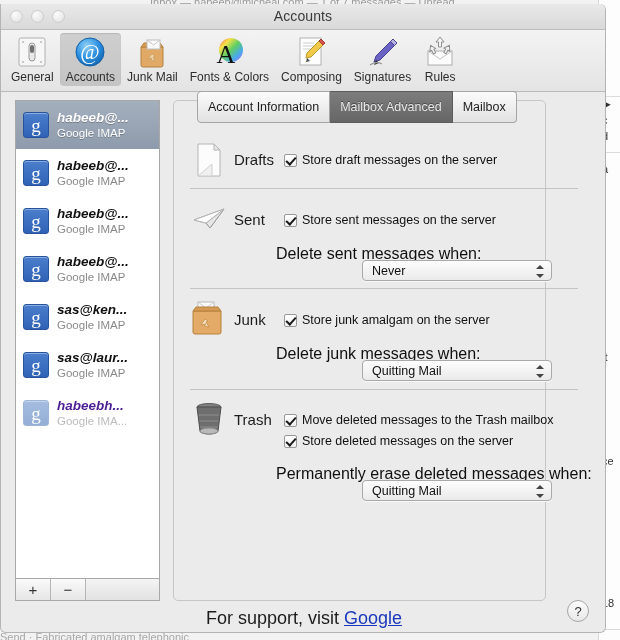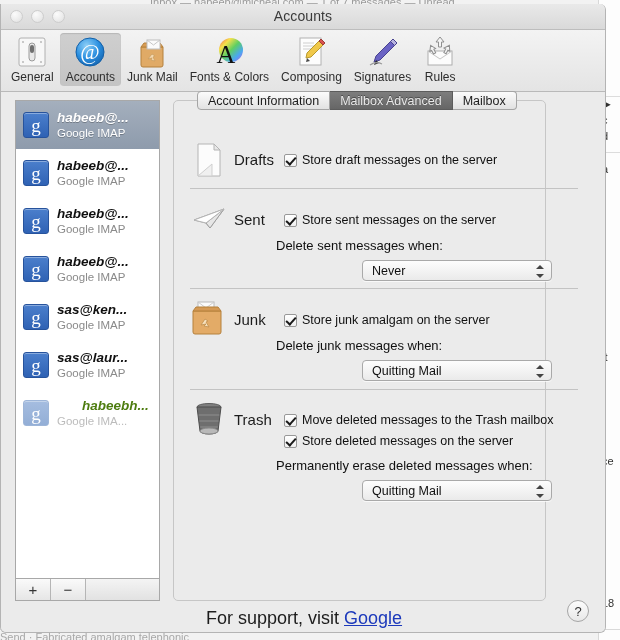--- a/index.html
+++ b/index.html
@@ -154,21 +154,21 @@
     line-height: 16px;
     font-style: italic;
   }
   .acct-type {
     font-size: 11.5px; color: #8a8a8a; white-space: nowrap; line-height: 14px;
   }
   .acct-row.disabled .g-badge {
     background: linear-gradient(to bottom, #a5bde0 0%, #93aed6 100%);
     border-color: #9db5d8;
   }
-  .acct-row.disabled .acct-name { color: #4d7c0f; margin-left: 25px; }
+  .acct-row.disabled .acct-name { color: #4c1d95; }
   .acct-row.disabled .acct-type { color: #bcbcbc; }
 
   
   #list-footer {
     position: absolute; left: 14px; top: 486px;
     width: 145px; height: 23px;
     border: 1px solid #a8a8a8;
     display: flex;
     background: linear-gradient(to bottom, #f6f6f6, #e3e3e3);
     overflow: hidden;
@@ -193,21 +193,21 @@
   }
 
   
   #tabbar {
     position: absolute; left: 196px; top: -1px;
     display: flex;
     height: 23px;
   }
   .tab {
     display: flex; align-items: center; justify-content: center;
-    height: 19px; padding: 0 10px;
+    height: 32px; padding: 0 10px;
     font-size: 12.5px; color: #1c1c1c;
     background: linear-gradient(to bottom, #fbfbfb 0%, #e2e2e2 100%);
     border: 1px solid #a5a5a5;
     border-left: none;
     cursor: default; white-space: nowrap;
   }
   .tab:first-child { border-left: 1px solid #a5a5a5; border-radius: 4px 0 0 4px; }
   .tab:last-child { border-radius: 0 4px 4px 0; }
   .tab.active {
     background: linear-gradient(to bottom, #7d7d7d 0%, #666666 100%);
@@ -250,21 +250,21 @@
     position: absolute;
     left: 3px; top: 0px;
     width: 4px; height: 8px;
     border: solid #1a1a1a;
     border-width: 0 2px 2px 0;
     transform: rotate(42deg);
   }
   .chk-label { font-size: 12.5px; color: #101010; }
   .field-label {
     position: absolute;
-    font-size: 13px; color: #101010; white-space: nowrap;
+    font-size: 16px; color: #101010; white-space: nowrap; margin-top: 7px;
   }
   .popup {
     position: absolute;
     height: 21px; width: 190px;
     background: linear-gradient(to bottom, #fdfdfd 0%, #eaeaea 100%);
     border: 1px solid #a9a9a9;
     border-radius: 4px;
     display: flex; align-items: center;
     padding-left: 9px;
     font-size: 12.5px; color: #101010;

